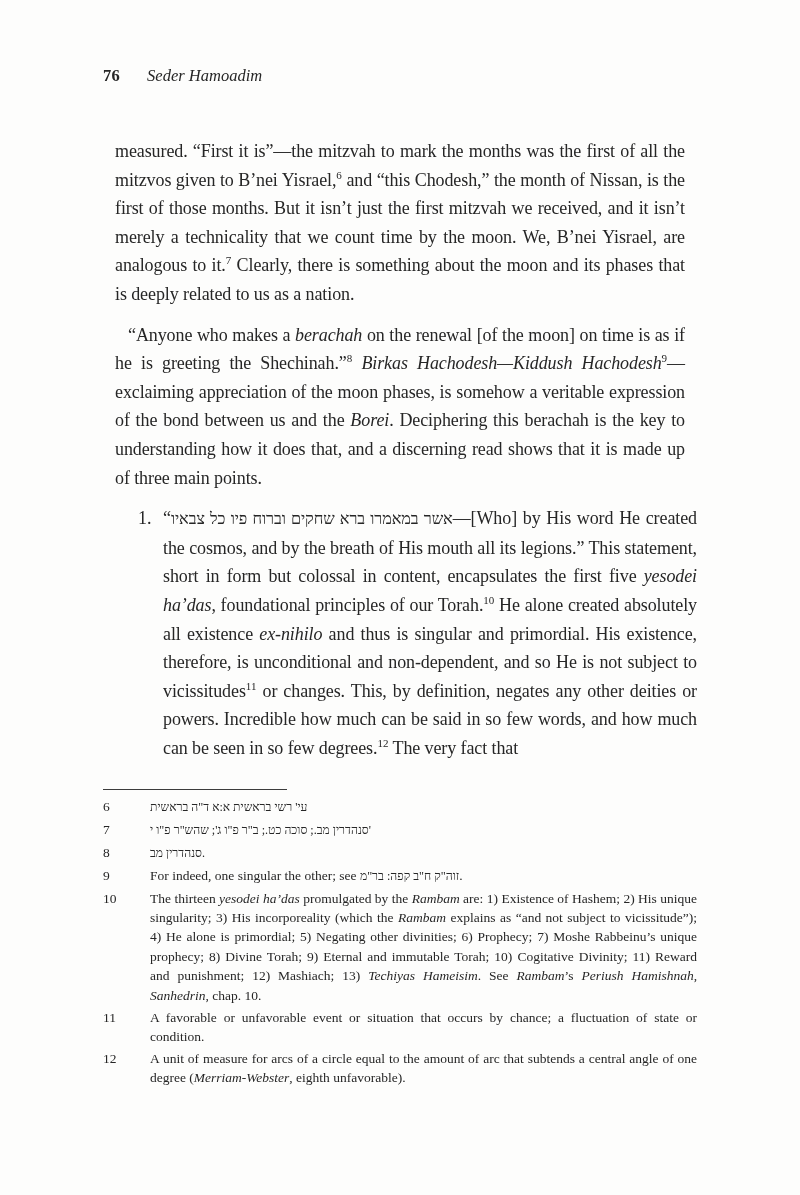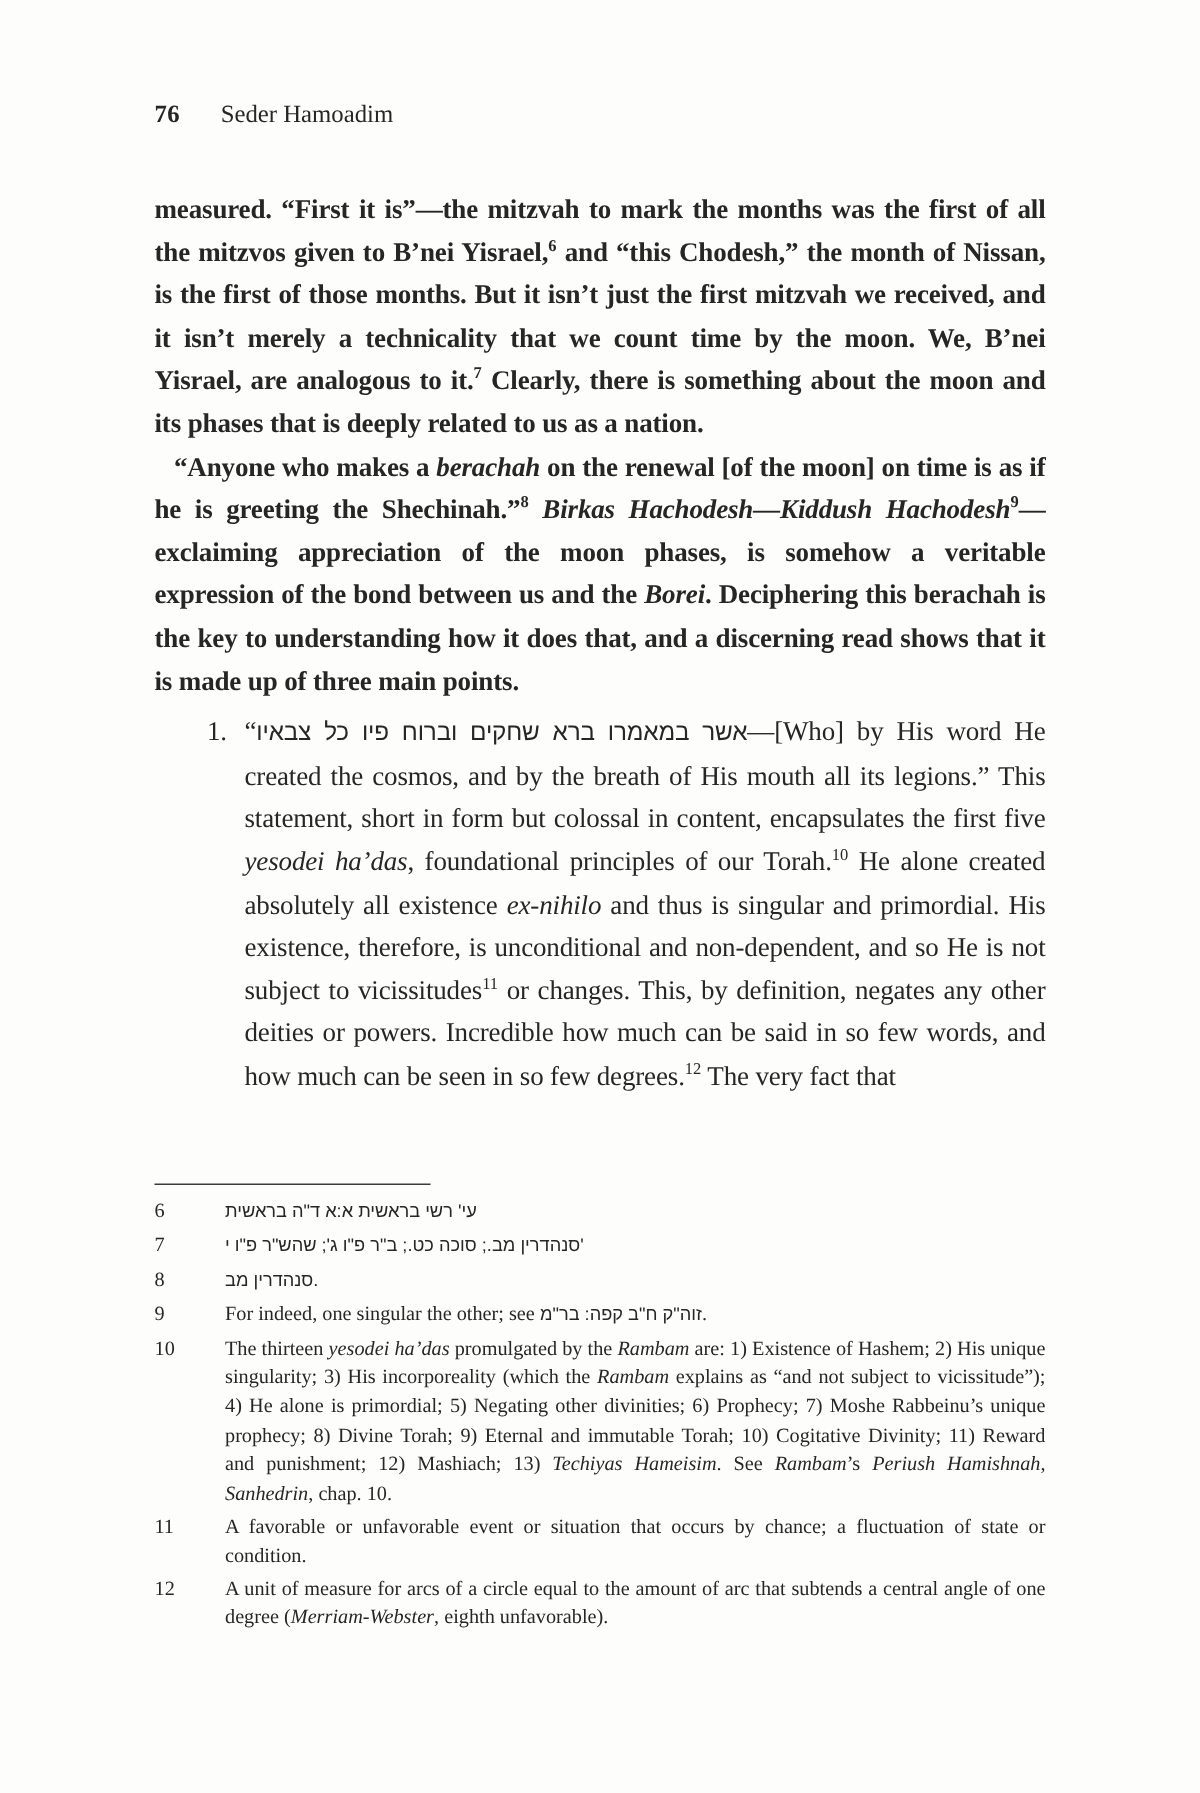--- a/index.html
+++ b/index.html
@@ -12,34 +12,34 @@
     font-family:"Liberation Serif", "DejaVu Serif", serif;
     color:#262626;
     padding-left:21px;
   }
   .header{
     position:absolute;top:66px;left:103px;right:103px;
     display:flex;align-items:baseline;
     font-size:16.5px;
   }
   .page-num{font-weight:bold;letter-spacing:.3px;margin-right:27px;}
-  .book-title{}
+  .book-title{font-style:italic;}
   .body-text{
     position:absolute;top:125px;left:103px;width:594px;
     font-size:18px;line-height:28.6px;
     text-align:justify;
     letter-spacing:-0.1px;
   }
-  .body-text p{margin:0;font-weight:bold;}
+  .body-text p{margin:12px;}
   p.indent{text-indent:13px;}
   .list-item{display:flex;margin-top:5px;}
   .list-marker{flex:0 0 60px;box-sizing:border-box;padding-left:35px;}
   .list-body{flex:1;text-align:justify;}
   .it{font-style:italic;}
-  .he{font-family:Liberation Sans, sans-serif;font-size:0.9em;}
+  .he{font-family:Liberation Serif, serif;font-size:0.9em;}
   sup{font-size:11px;line-height:0;vertical-align:baseline;position:relative;top:-7px;letter-spacing:0;}
   .footnote-rule{
     position:absolute;top:789px;left:103px;width:184px;
     border-top:1.6px solid #3c3c3c;height:0;
   }
   .footnotes{
     position:absolute;top:797px;left:103px;width:594px;
     font-size:13.5px;line-height:19.4px;
   }
   .fn{display:flex;margin-bottom:2.5px;}

